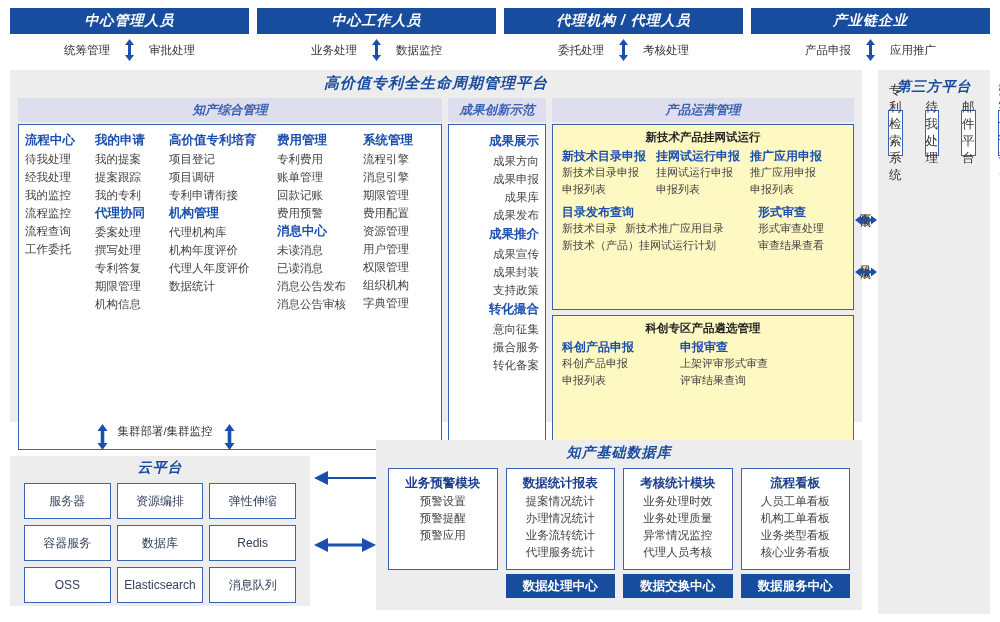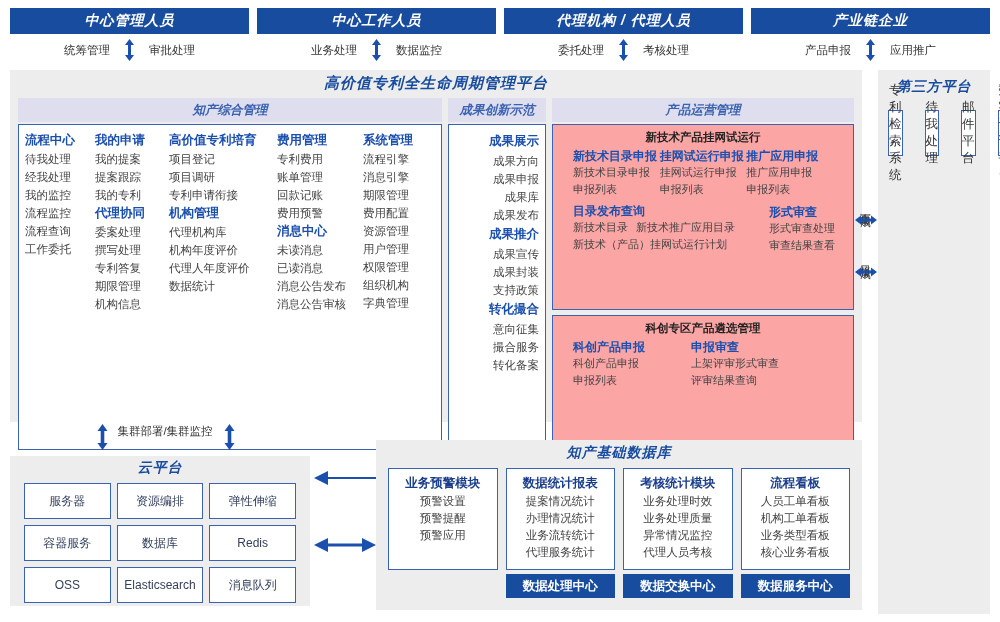--- a/index.html
+++ b/index.html
@@ -49,30 +49,30 @@
   .grp-title{color:#1B4FAE;font-weight:bold;font-size:12.5px;line-height:19px;white-space:nowrap;}
   .grp-item{color:#444;font-size:11.5px;line-height:18px;white-space:nowrap;}
 
   
   .cg-col{display:flex;flex-direction:column;align-items:flex-end;}
   .cg-title{color:#1B4FAE;font-weight:bold;font-size:12.5px;line-height:21px;text-align:center;}
   .cg-item{color:#444;font-size:11.5px;line-height:18px;text-align:center;}
 
   
   .cpy-body{flex:1;margin-top:2px;display:flex;flex-direction:column;gap:5px;}
-  .subbox{border:1.4px solid #3A62B0;background:#fca5a5;padding:4px 20px 5px;box-sizing:border-box;}
+  .subbox{border:1.4px solid #3A62B0;background:#fef9c3;padding:4px 9px 5px;box-sizing:border-box;}
   .subbox.b1{flex:0 0 186px;}
   .subbox.b2{flex:1;}
   .sub-title{text-align:center;font-size:11.5px;font-weight:bold;color:#222;line-height:17px;margin-bottom:2px;}
   .three{display:flex;}
   .three>div{flex:1;}
   .tcol-t{color:#1B4FAE;font-weight:bold;font-size:12px;line-height:16px;}
   .tcol-i{color:#444;font-size:11px;line-height:17px;white-space:nowrap;}
   .row2{display:flex;margin-top:6px;}
-  .row2 .left{flex:0 0 196px;font-family:Liberation Mono, monospace;}
+  .row2 .left{flex:0 0 196px;}
   .row2 .right{flex:1;}
   .inline2{display:flex;gap:8px;}
 
   .kc-row{display:flex;margin-top:2px;}
   .kc-row .c1{flex:0 0 118px;}
   .kc-row .c2{flex:1;}
 
   
   .integr{position:absolute;left:855px;top:92px;width:22px;height:300px;
           display:flex;flex-direction:column;align-items:center;justify-content:center;gap:4px;}

